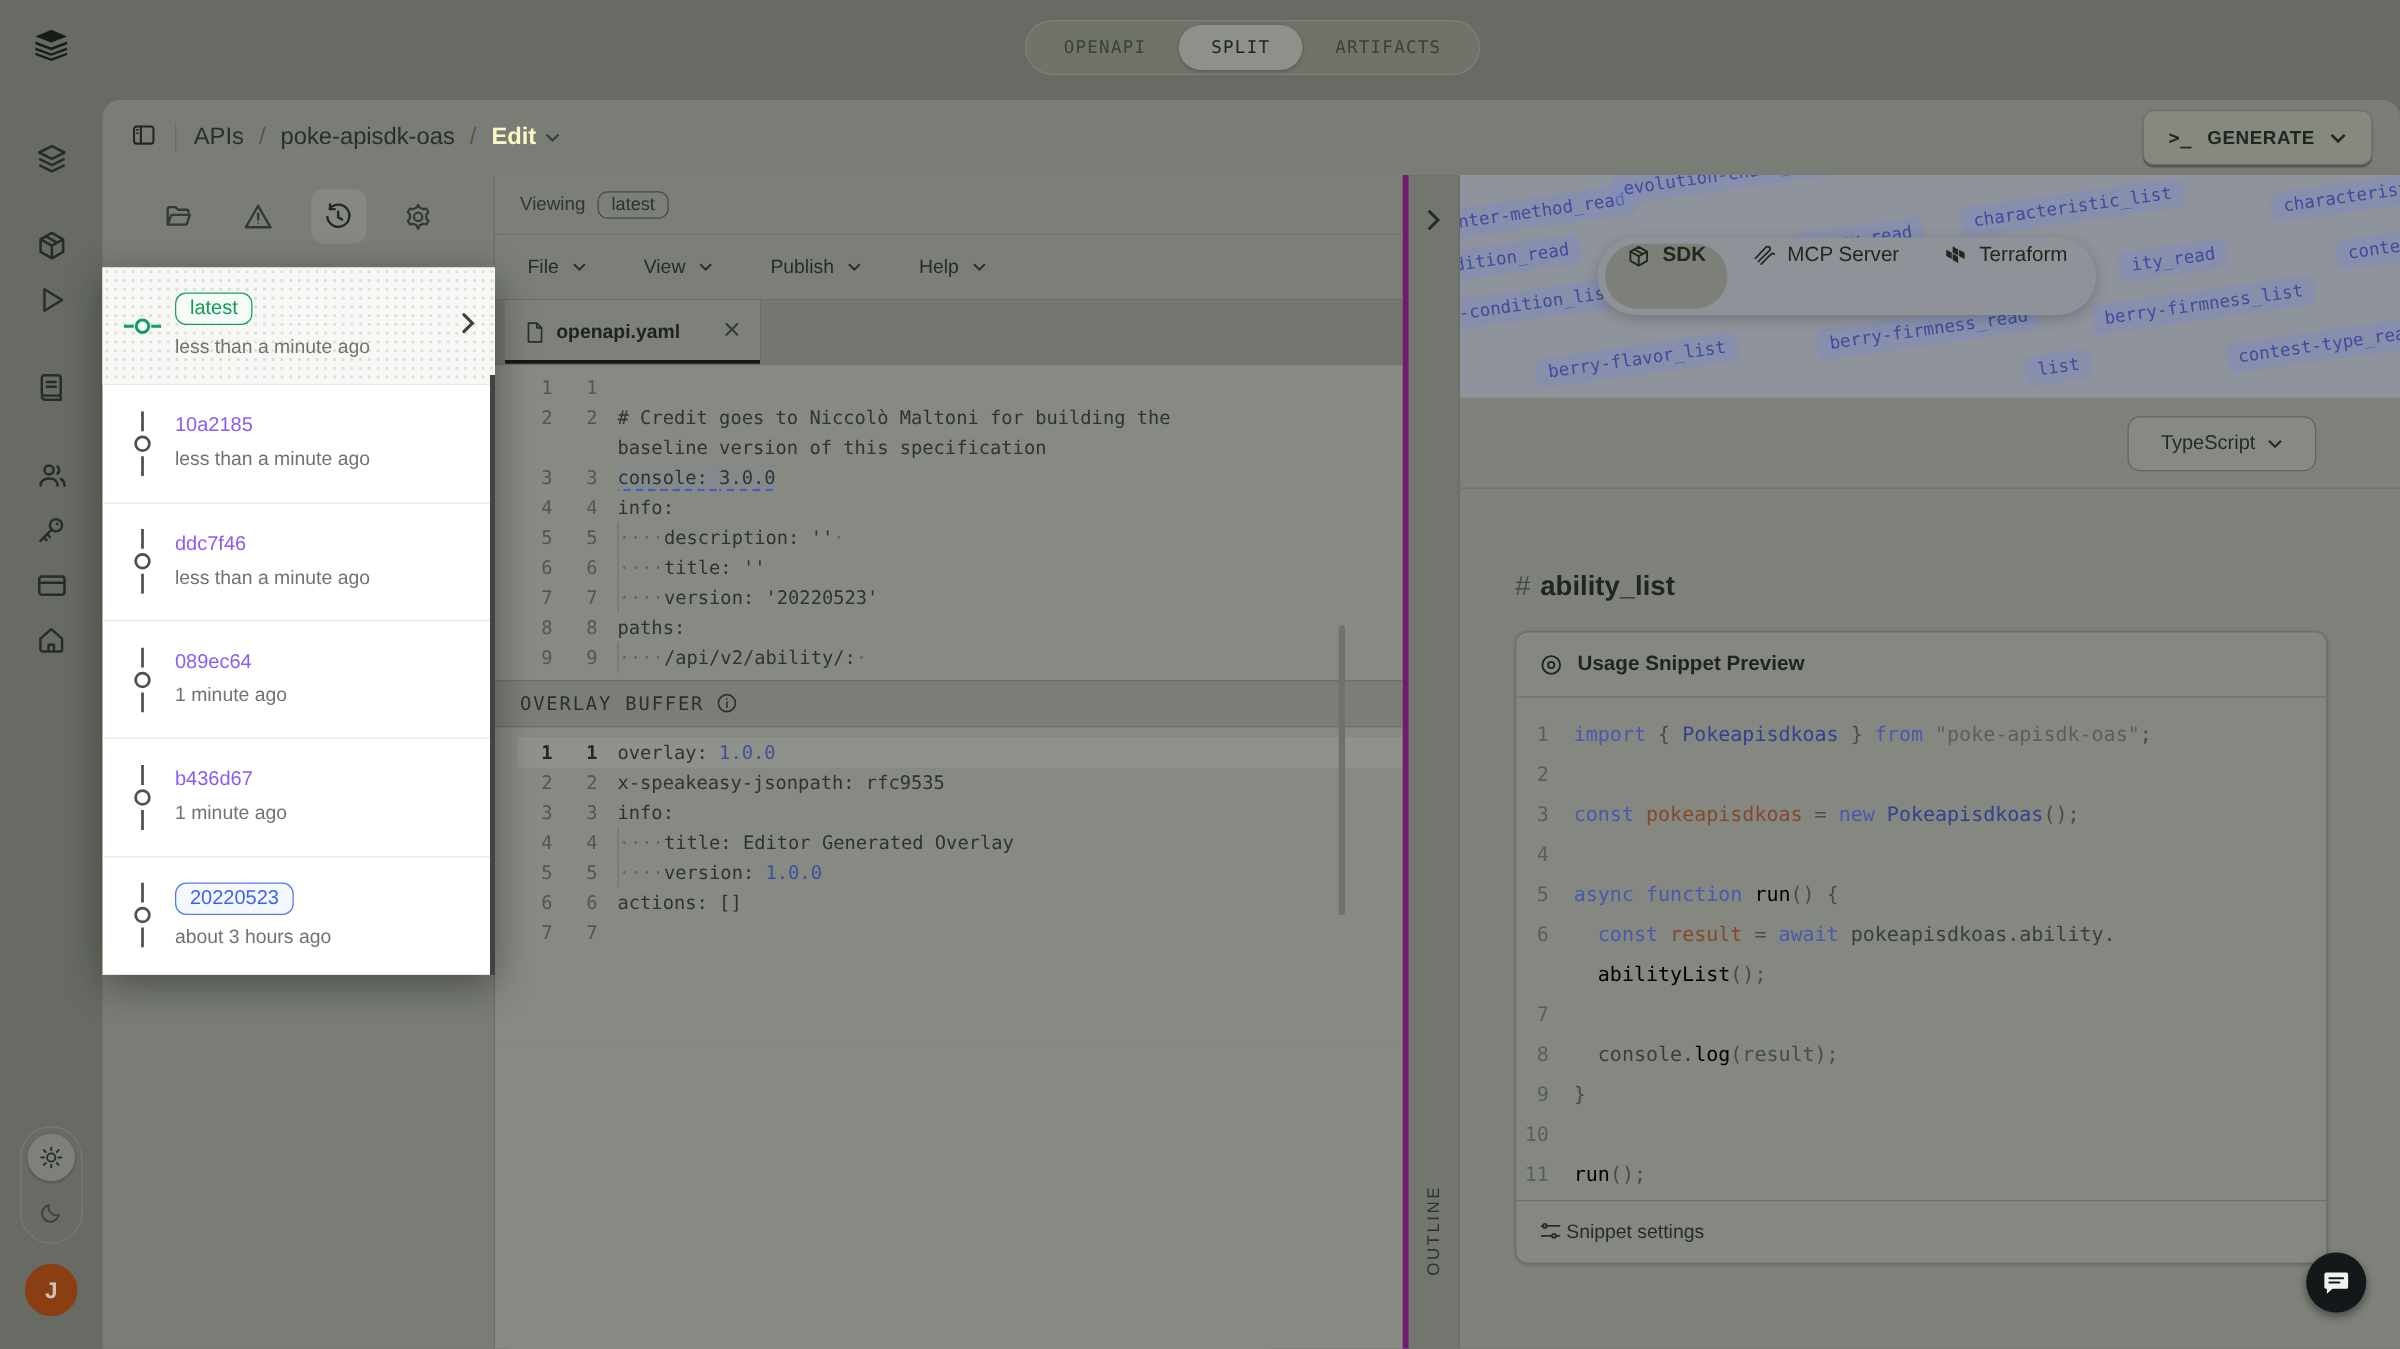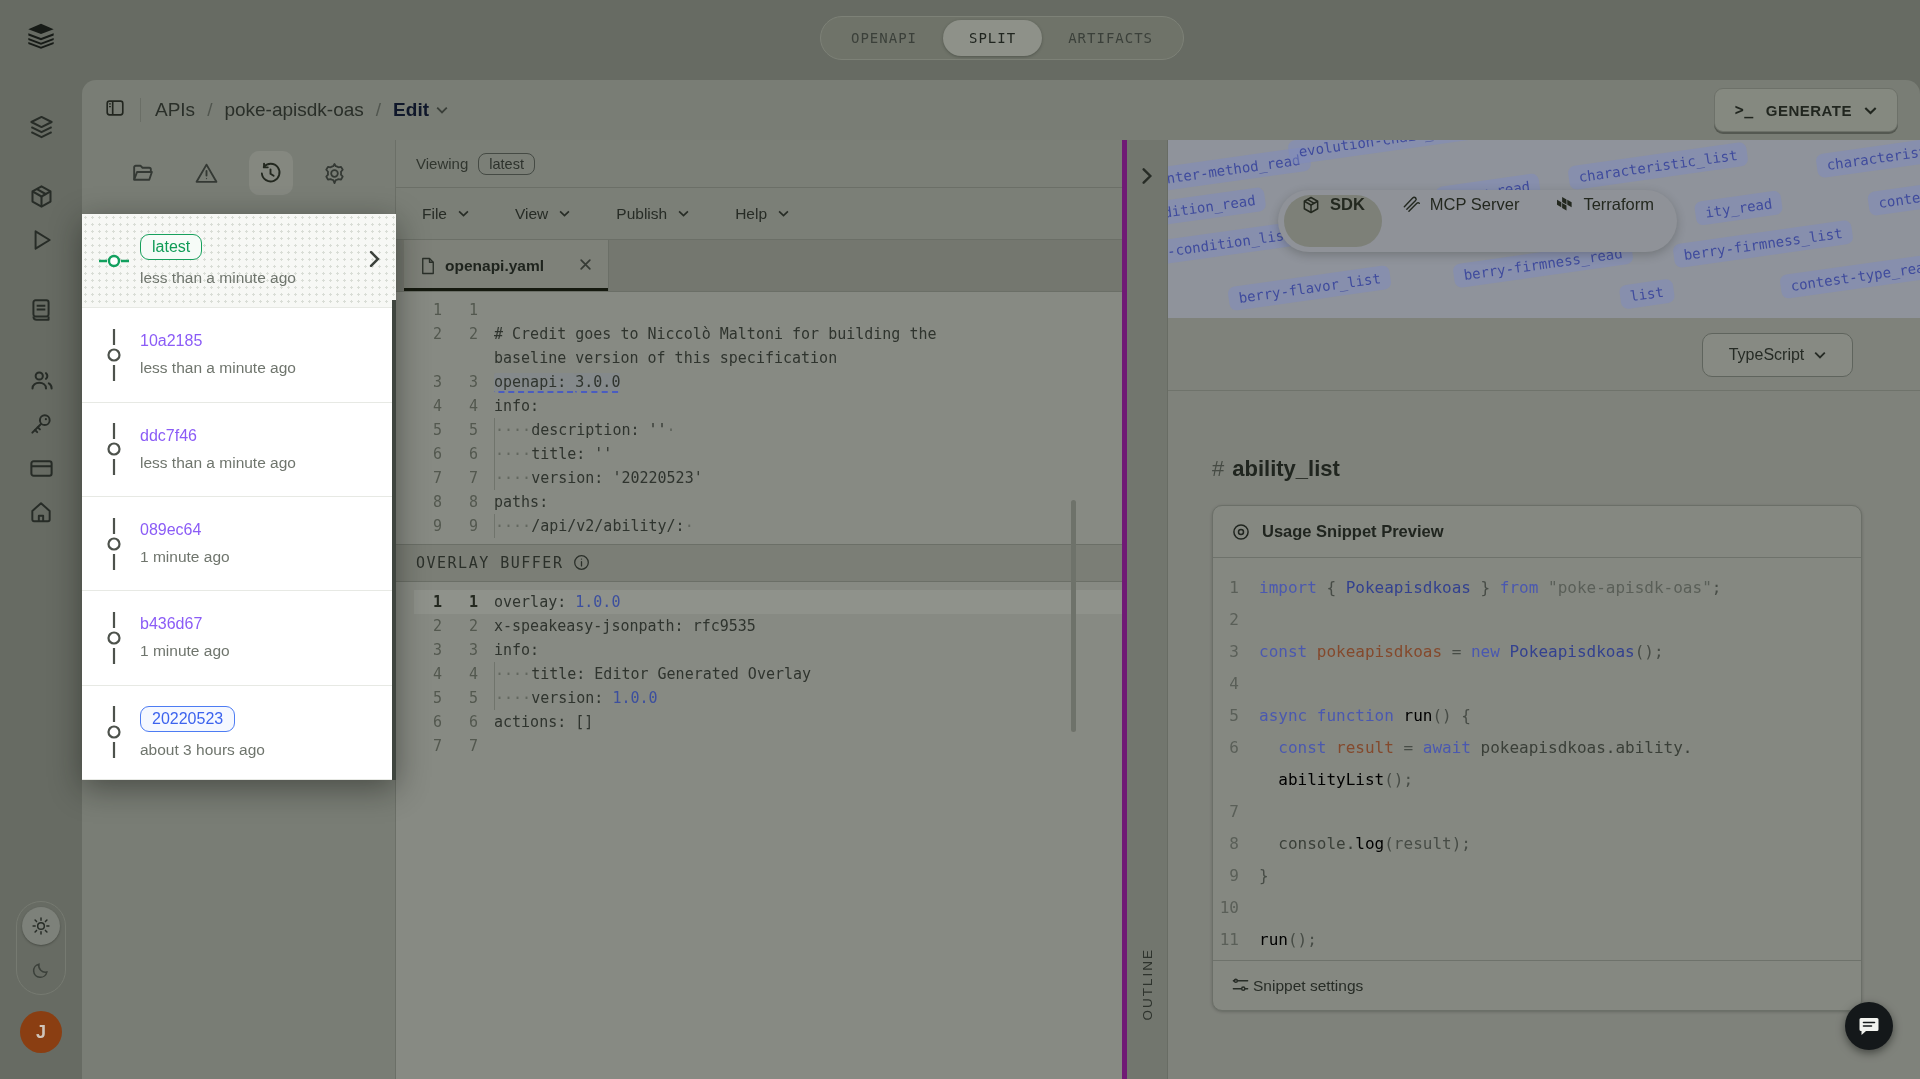--- a/index.html
+++ b/index.html
@@ -27,21 +27,21 @@
   .toptab { padding:0 26px; height:36px; display:flex; align-items:center; border-radius:999px; }
   .toptab.active { background:#8e9189; color:#20251f; box-shadow:0 1px 3px rgba(30,33,28,.35); }
 
   
   .card { position:absolute; left:82px; top:80px; right:0; bottom:0; background:#797d75;
     border-radius:14px 14px 0 0; overflow:hidden; }
   .card-header { height:60px; display:flex; align-items:center; padding:0 22px; gap:14px; color:#262b25; }
   .vdiv { width:1px; height:24px; background:#6a6e66; }
   .crumbs { display:flex; align-items:center; gap:12px; font-size:19px; color:#2a2f29; }
   .crumb-sep { color:#51564f; }
-  .crumb-edit { display:flex; align-items:center; gap:7px; font-weight:bold; color:#0f172a; }
+  .crumb-edit { display:flex; align-items:center; gap:7px; font-weight:bold; color:#fef9c3; }
   .gen-btn { margin-left:auto; height:44px; display:flex; align-items:center; gap:12px; padding:0 20px;
     background:#858980; border:1px solid #6d7169; border-radius:9px; box-shadow:0 2px 0 rgba(40,44,38,.45);
     font-size:15px; font-weight:bold; letter-spacing:.5px; color:#21261f; }
   .gen-ic { font-family:"DejaVu Sans Mono", monospace; font-weight:bold; font-size:15px; }
 
   .main { position:absolute; left:0; top:60px; right:0; bottom:0; display:flex; }
 
   
   .left-col { width:314px; border-right:1px solid #6b6f67; position:relative; flex:none; }
   .left-toolbar { height:66px; display:flex; align-items:center; justify-content:space-evenly; padding:0 18px; color:#343934; }
@@ -355,21 +355,21 @@
             <span class="nb">1</span>
           </div>
         <div class="cl">
             <span class="na">2</span>
             <span class="nb">2</span>
             <span class="ct"><span># Credit goes to Niccolò Maltoni for building the </span><br><span>baseline version of this specification</span></span>
           </div>
         <div class="cl">
             <span class="na">3</span>
             <span class="nb">3</span>
-            <span class="ct"><span class="squig hlbox">openapi: </span><span class="squig hlbox">3.0.0</span></span>
+            <span class="ct"><span class="squig hlbox">console: </span><span class="squig hlbox">3.0.0</span></span>
           </div>
         <div class="cl">
             <span class="na">4</span>
             <span class="nb">4</span>
             <span class="ct"><span>info:</span></span>
           </div>
         <div class="cl g">
             <span class="na">5</span>
             <span class="nb">5</span>
             <span class="ct"><span class="dots">····</span><span>description:</span><span> ''</span><span class="trail">·</span></span>

